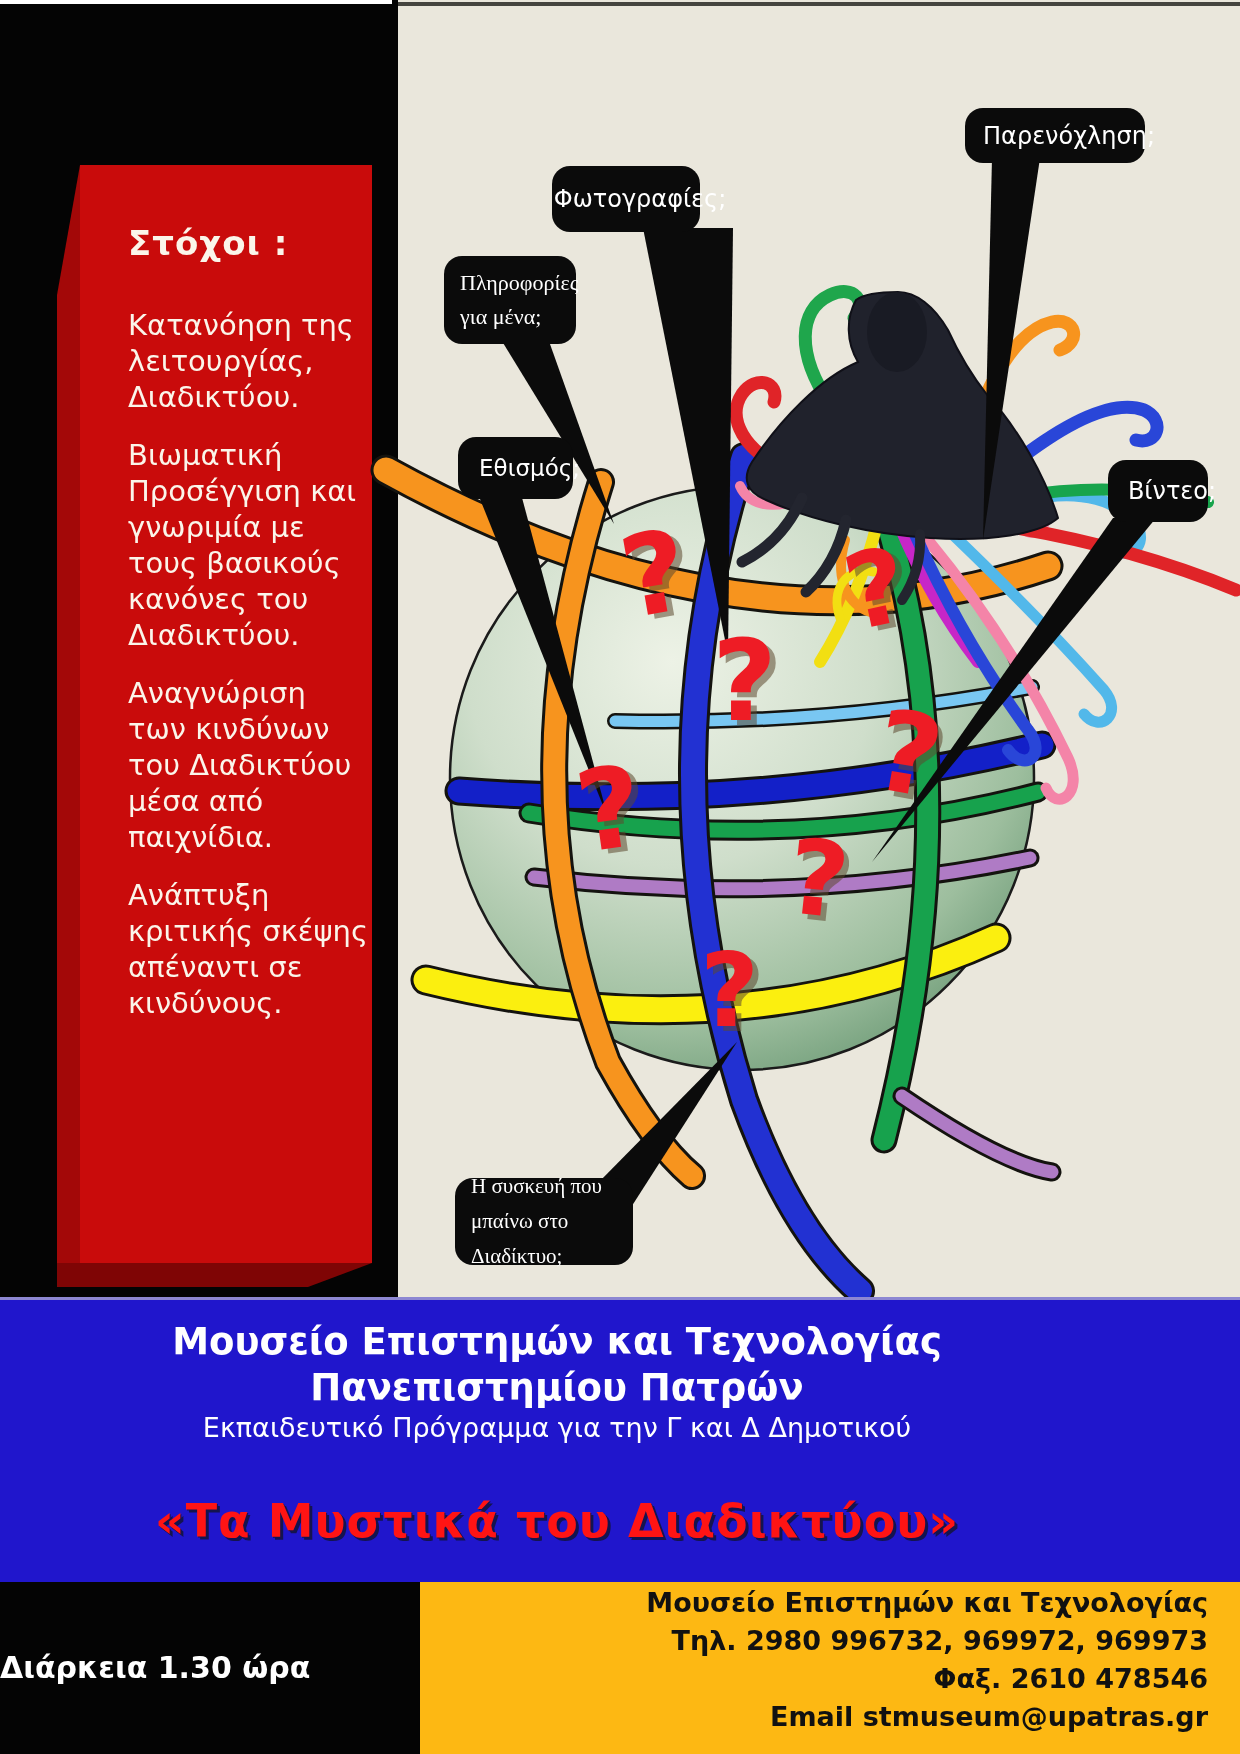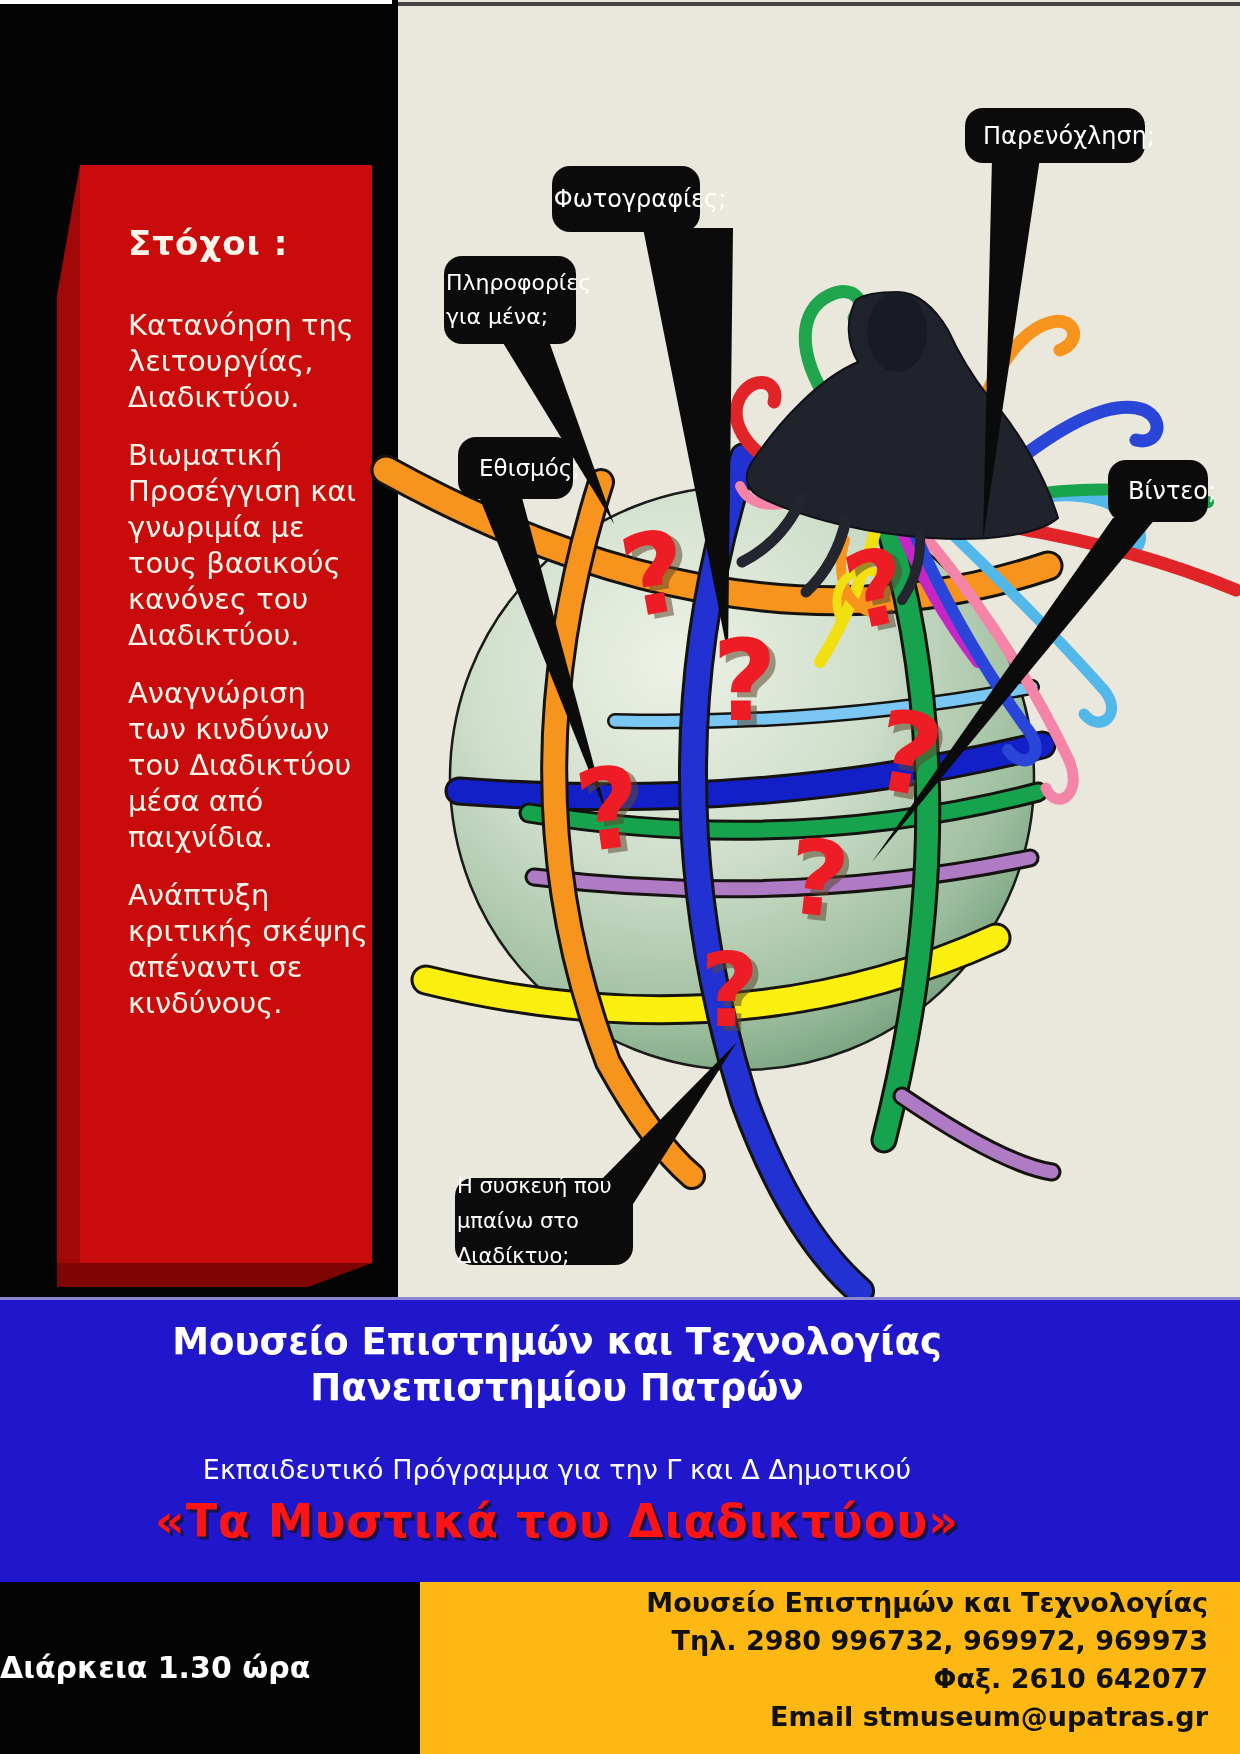--- a/index.html
+++ b/index.html
@@ -20,35 +20,35 @@
   .goal{
     font-size:29px;line-height:36px;margin:0 0 22px 0;
   }
   
   .bubble{
     position:absolute;background:#0B0B0B;color:#FFFFFF;
     border-radius:18px;display:flex;align-items:center;
     font-size:24px;line-height:34px;box-sizing:border-box;padding-left:28px;
   }
   .bubble.center{justify-content:center;}
-  .bubble.left{justify-content:flex-start;padding-left:2px;}
+  .bubble.left{justify-content:flex-start;padding-left:16px;font-family:Liberation Serif, serif;}
   
   .qm{
     position:absolute;color:#EE1C25;font-weight:bold;font-size:112px;line-height:1;
     text-shadow:6px 5px 0 rgba(92,72,48,0.55);
   }
   
   .blueband{
     left:0;top:1297px;width:1240px;height:285px;background:#2016CC;
     border-top:3px solid #8D87D2;box-sizing:border-box;
   }
   .band-text{position:absolute;left:0;width:1114px;text-align:center;color:#FFFFFF;}
   .museum1{top:1320px;font-size:37px;font-weight:bold;}
   .museum2{top:1366px;font-size:37px;font-weight:bold;}
-  .program{top:1454px;font-size:27px;}
+  .program{top:1412px;font-size:27px;}
   .maintitle{
     top:1494px;font-size:46px;font-weight:bold;color:#FF1414;
     text-shadow:3px 3px 0 #14144F, 1px 1px 0 #14144F;letter-spacing:1px;
   }
   
   .orangeband{left:420px;top:1582px;width:820px;height:172px;background:#FDB813;}
   .duration{
     left:0;top:1650px;width:420px;color:#FFFFFF;
     font-size:30px;font-weight:bold;
   }
@@ -202,15 +202,15 @@
 <div class="abs band-text museum1">Μουσείο  Επιστημών και Τεχνολογίας</div>
 <div class="abs band-text museum2">Πανεπιστημίου Πατρών</div>
 <div class="abs band-text program">Εκπαιδευτικό Πρόγραμμα για την Γ και Δ Δημοτικού</div>
 <div class="abs band-text maintitle">«Τα Μυστικά του Διαδικτύου»</div>
 
 <div class="abs orangeband"></div>
 <div class="abs duration">Διάρκεια  1.30 ώρα</div>
 <div class="abs contact">
   <div>Μουσείο Επιστημών και Τεχνολογίας</div>
   <div>Τηλ. 2980 996732, 969972, 969973</div>
-  <div>Φαξ. 2610 642077</div>
+  <div>Φαξ. 2610 478546</div>
   <div>Email stmuseum@upatras.gr</div>
 </div>
 
 </body></html>

